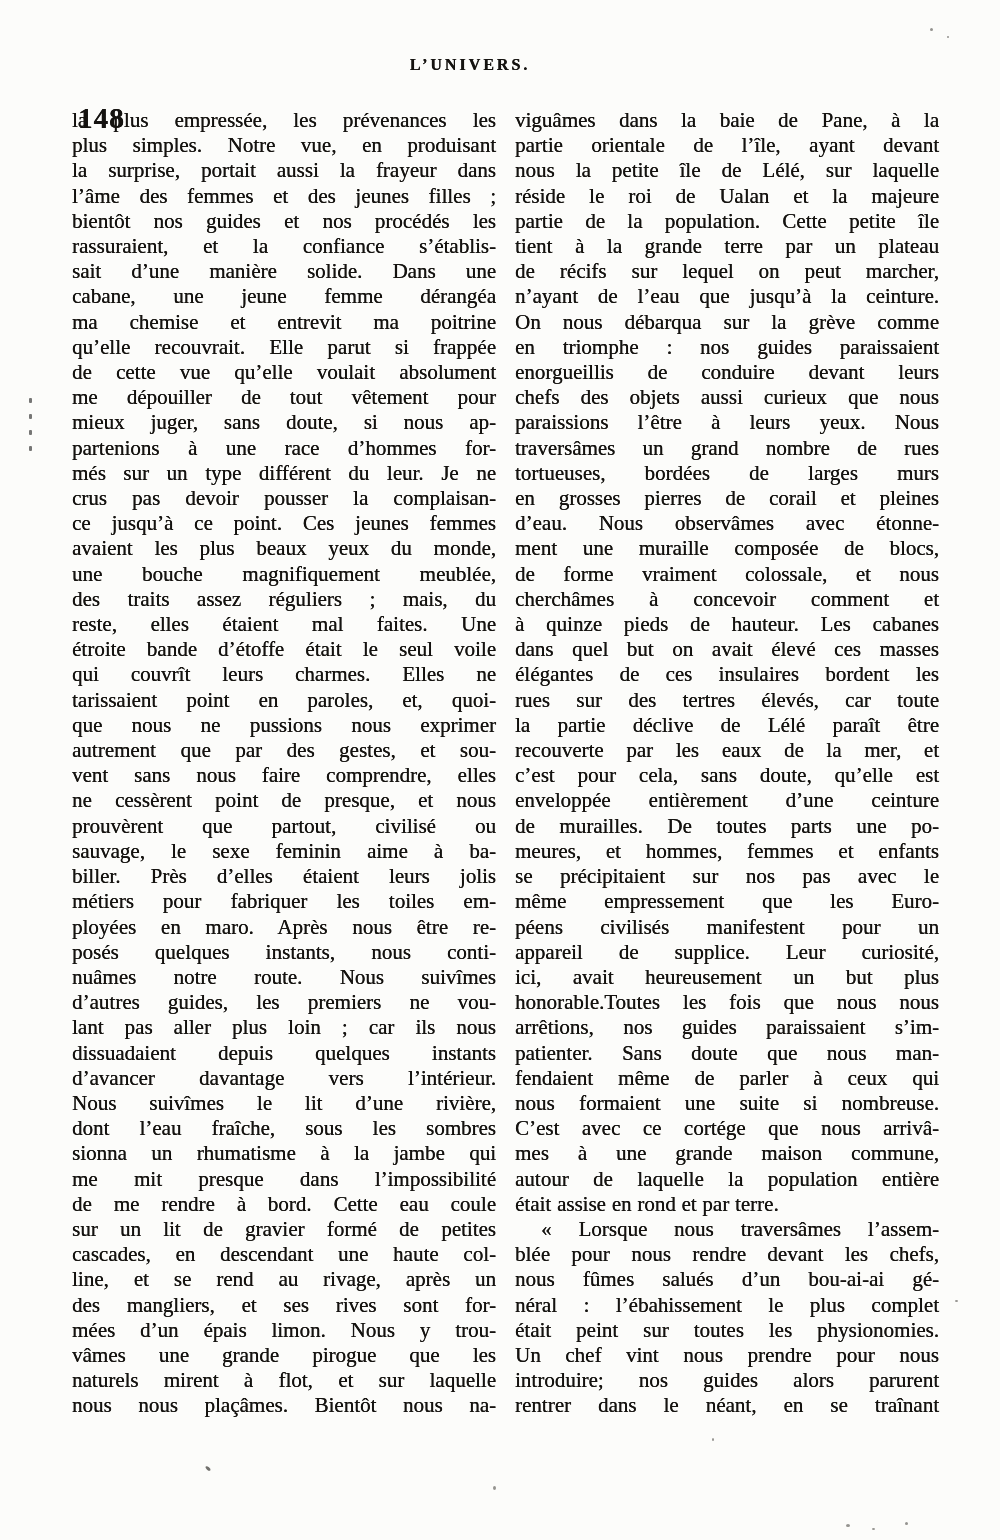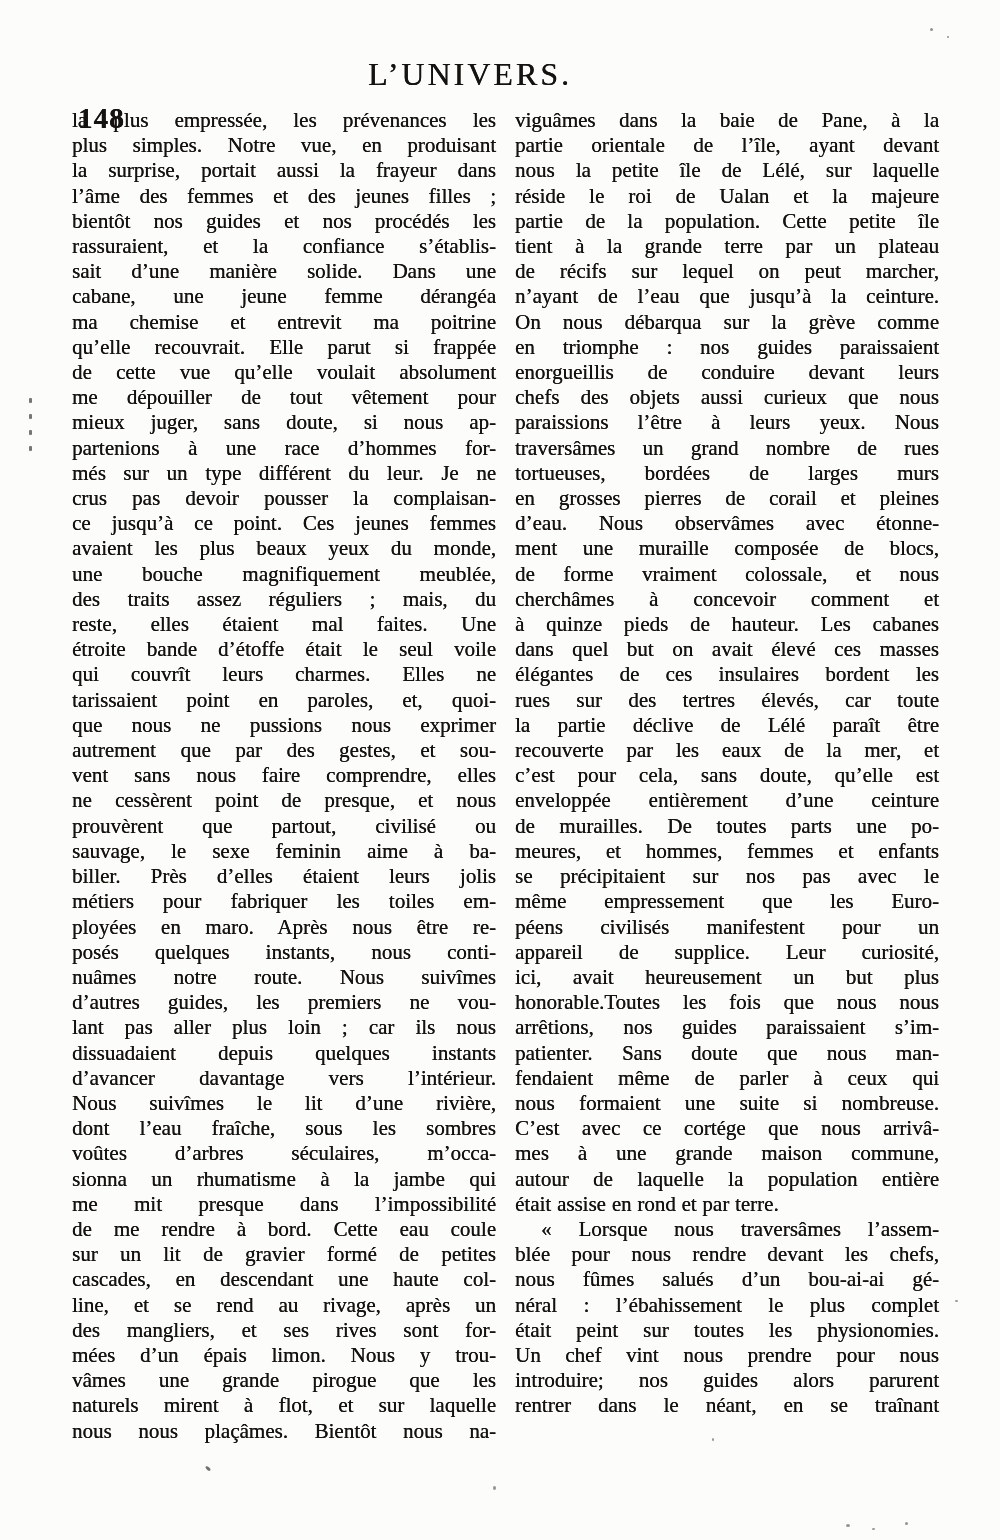--- a/index.html
+++ b/index.html
@@ -20,21 +20,21 @@
   }
   .page-number {
     position: absolute; left: 78px; top: 2px;
     font-size: 29px; font-weight: 700; letter-spacing: 1px;
     text-shadow: 0.25px 0 0 currentColor;
     margin-top: 44px;
   }
   .running-title {
     position: absolute; left: 0; right: 60px; top: 0;
     text-align: center;
-    font-size: 32px; font-weight: 400; letter-spacing: 3px;
+    font-size: 16px; font-weight: 700; letter-spacing: 3px;
     text-shadow: 0.3px 0 0 currentColor;
   }
   .columns {
     position: absolute; top: 100px; left: 72px;
     display: flex; gap: 19px;
   }
   .col { width: 424px; margin-top: 8px; }
   .line {
     font-size: 21px;
     line-height: 25.2px;
@@ -109,21 +109,20 @@
         <div class="line">métiers pour fabriquer les toiles em-</div>
         <div class="line">ployées en maro. Après nous être re-</div>
         <div class="line">posés quelques instants, nous conti-</div>
         <div class="line">nuâmes notre route. Nous suivîmes</div>
         <div class="line">d’autres guides, les premiers ne vou-</div>
         <div class="line">lant pas aller plus loin ; car ils nous</div>
         <div class="line">dissuadaient depuis quelques instants</div>
         <div class="line">d’avancer davantage vers l’intérieur.</div>
         <div class="line">Nous suivîmes le lit d’une rivière,</div>
         <div class="line">dont l’eau fraîche, sous les sombres</div>
-        <div class="line">voûtes d’arbres séculaires, m’occa-</div>
         <div class="line">sionna un rhumatisme à la jambe qui</div>
         <div class="line">me mit presque dans l’impossibilité</div>
         <div class="line">de me rendre à bord. Cette eau coule</div>
         <div class="line">sur un lit de gravier formé de petites</div>
         <div class="line">cascades, en descendant une haute col-</div>
         <div class="line">line, et se rend au rivage, après un</div>
         <div class="line">des mangliers, et ses rives sont for-</div>
         <div class="line">mées d’un épais limon. Nous y trou-</div>
         <div class="line">vâmes une grande pirogue que les</div>
         <div class="line">naturels mirent à flot, et sur laquelle</div>

